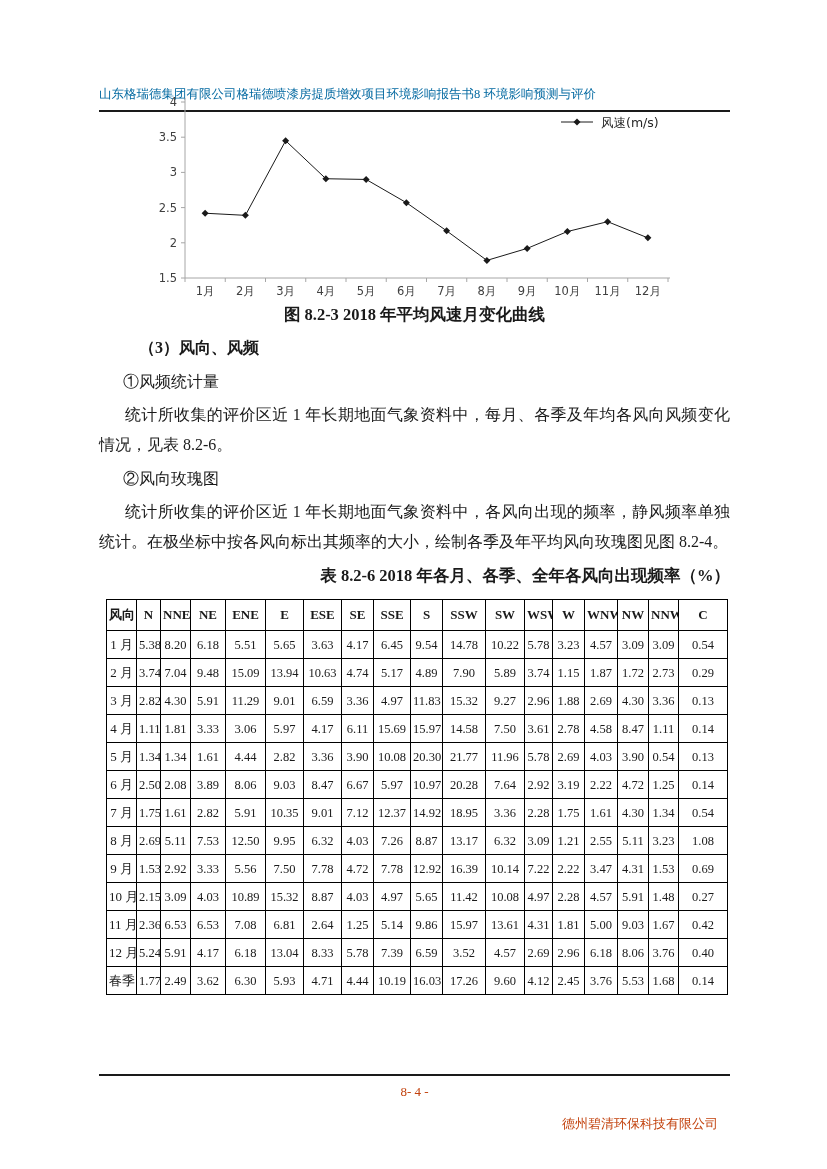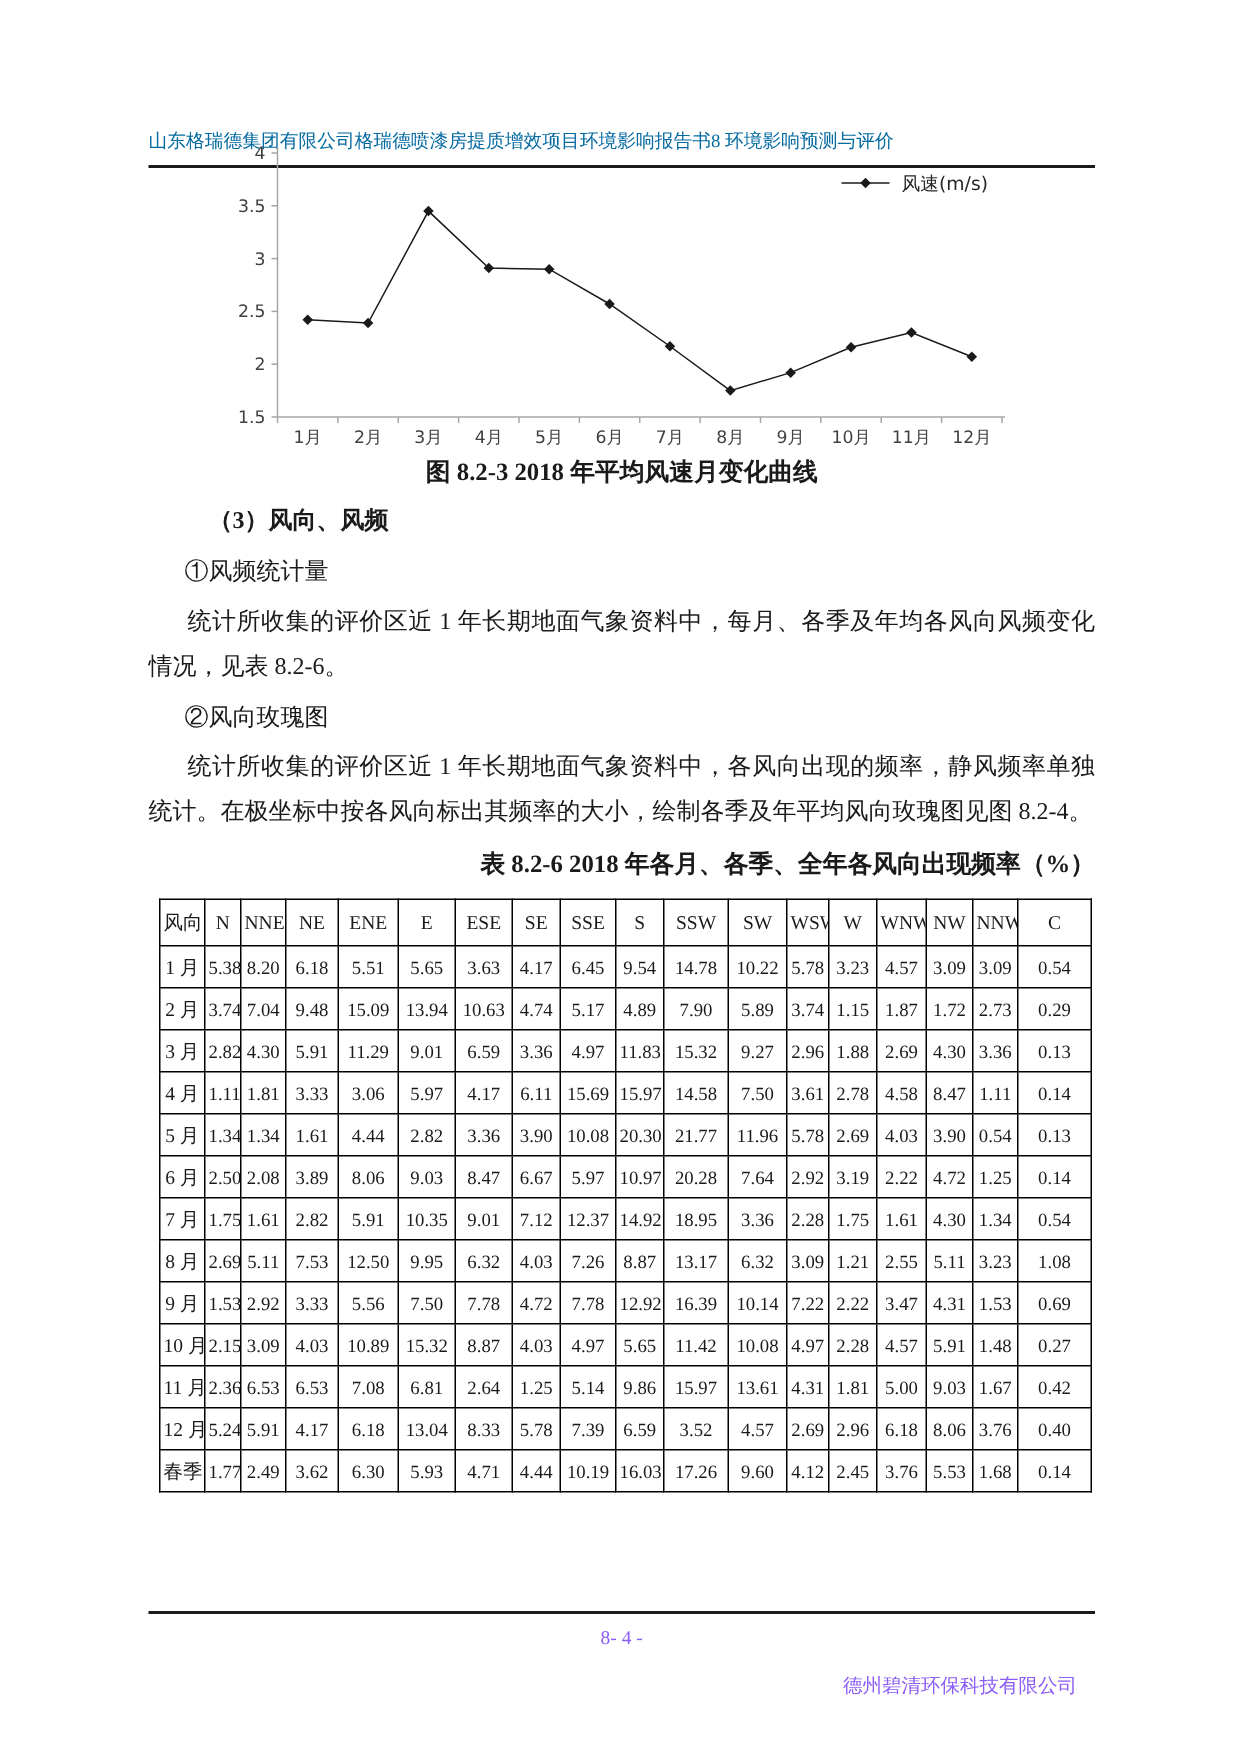--- a/index.html
+++ b/index.html
@@ -30,31 +30,31 @@
   .tbl-title{font-weight:bold;text-align:right;font-size:16.5px;margin:4px 0 0 0;}
   
   table.freq{
     border-collapse:collapse;table-layout:fixed;
     margin:8px 0 0 7px;width:621px;
   }
   table.freq th,table.freq td{
     border:1px solid #000;padding:0 2px;text-align:center;vertical-align:middle;
     font-size:12.5px;line-height:14px;overflow:hidden;white-space:nowrap;
   }
-  table.freq th{font-weight:normal;height:30px;font-size:13px;}
+  table.freq th{font-weight:bold;height:30px;font-size:13px;}
   table.freq td{height:27px;}
   table.freq td.rowlab{font-size:13px;}
   td.al-r,th.al-r{text-align:right;padding-right:4px;}
   td.al-l,th.al-l{text-align:left;padding-left:3px;}
   
   .page-footer{
     position:absolute;top:1074px;left:99px;width:631px;
     border-top:2px solid #1a1a1a;
   }
-  .footer-row{position:relative;height:26px;margin-top:8px;font-size:13px;color:#8b5cf6;}
+  .footer-row{position:relative;height:26px;margin-top:8px;font-size:13px;color:#c2410c;}
   .page-num{position:absolute;left:50%;transform:translateX(-50%);}
   .company{position:absolute;right:12px;margin-top:31px;}
 </style>
 </head>
 <body>
 
 <div class="page-header">
   <span>山东格瑞德集团有限公司格瑞德喷漆房提质增效项目环境影响报告书</span>
   <span>8 环境影响预测与评价</span>
 </div>

